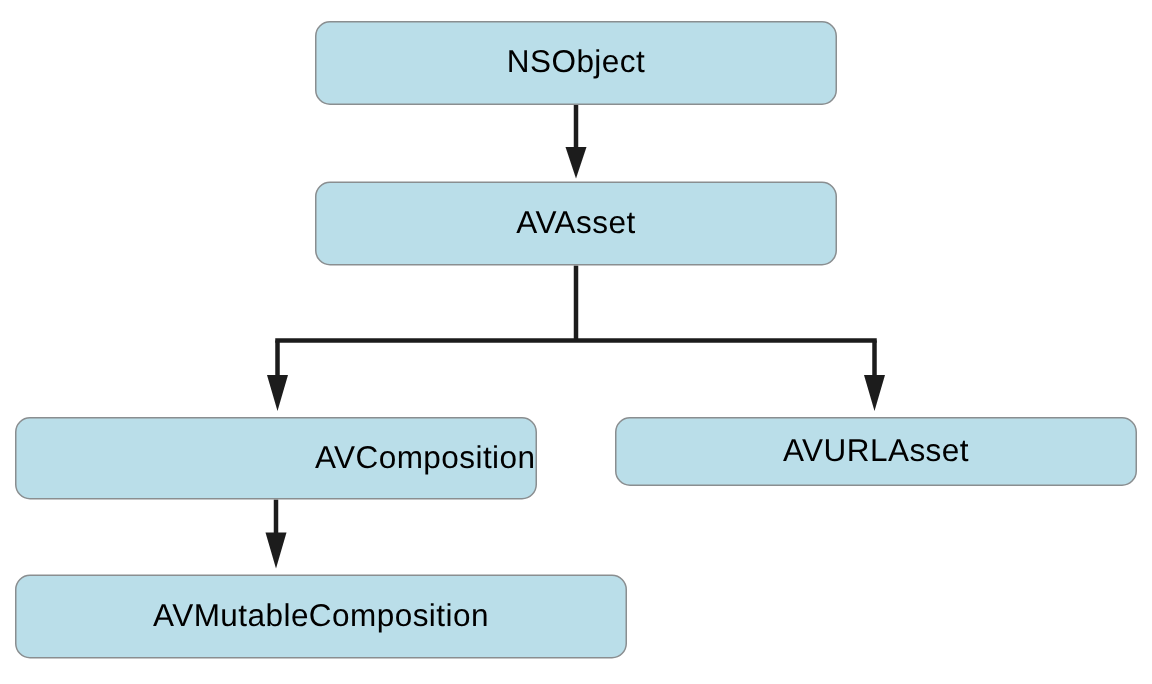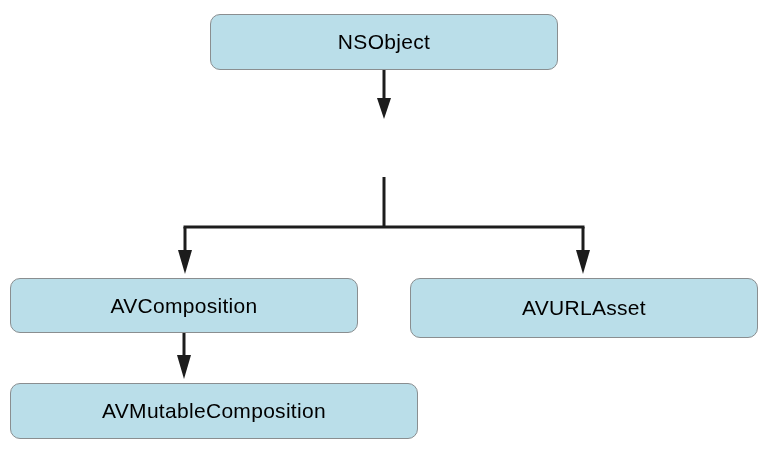--- a/index.html
+++ b/index.html
@@ -81,26 +81,29 @@
     <g>
       <line x1="184" y1="333" x2="184" y2="357"></line>
       <polygon points="177,355 191,355 184,379"></polygon>
     </g>
   </svg>
 
   <div class="node" style="left:210px; top:14px; width:348px; height:56px;">
     <span class="node-label">NSObject</span>
   </div>
 
+  <div class="node" style="left:210px; top:121px; width:348px; height:56px;">
+    <span class="node-label">AVAsset</span>
+  </div>
 
-  <div class="node" style="left:10px; top:278px; width:348px; height:55px;">
+  <div class="node" style="left:10px; top:278px; width:348px; height:55px;justify-content:flex-end;">
     <span class="node-label">AVComposition</span>
   </div>
 
-  <div class="node" style="left:410px; top:278px; width:348px; height:60px;">
+  <div class="node" style="left:410px; top:278px; width:348px; height:46px;">
     <span class="node-label">AVURLAsset</span>
   </div>
 
   <div class="node" style="left:10px; top:383px; width:408px; height:56px;">
     <span class="node-label">AVMutableComposition</span>
   </div>
 
 </div>
 
 </body></html>

